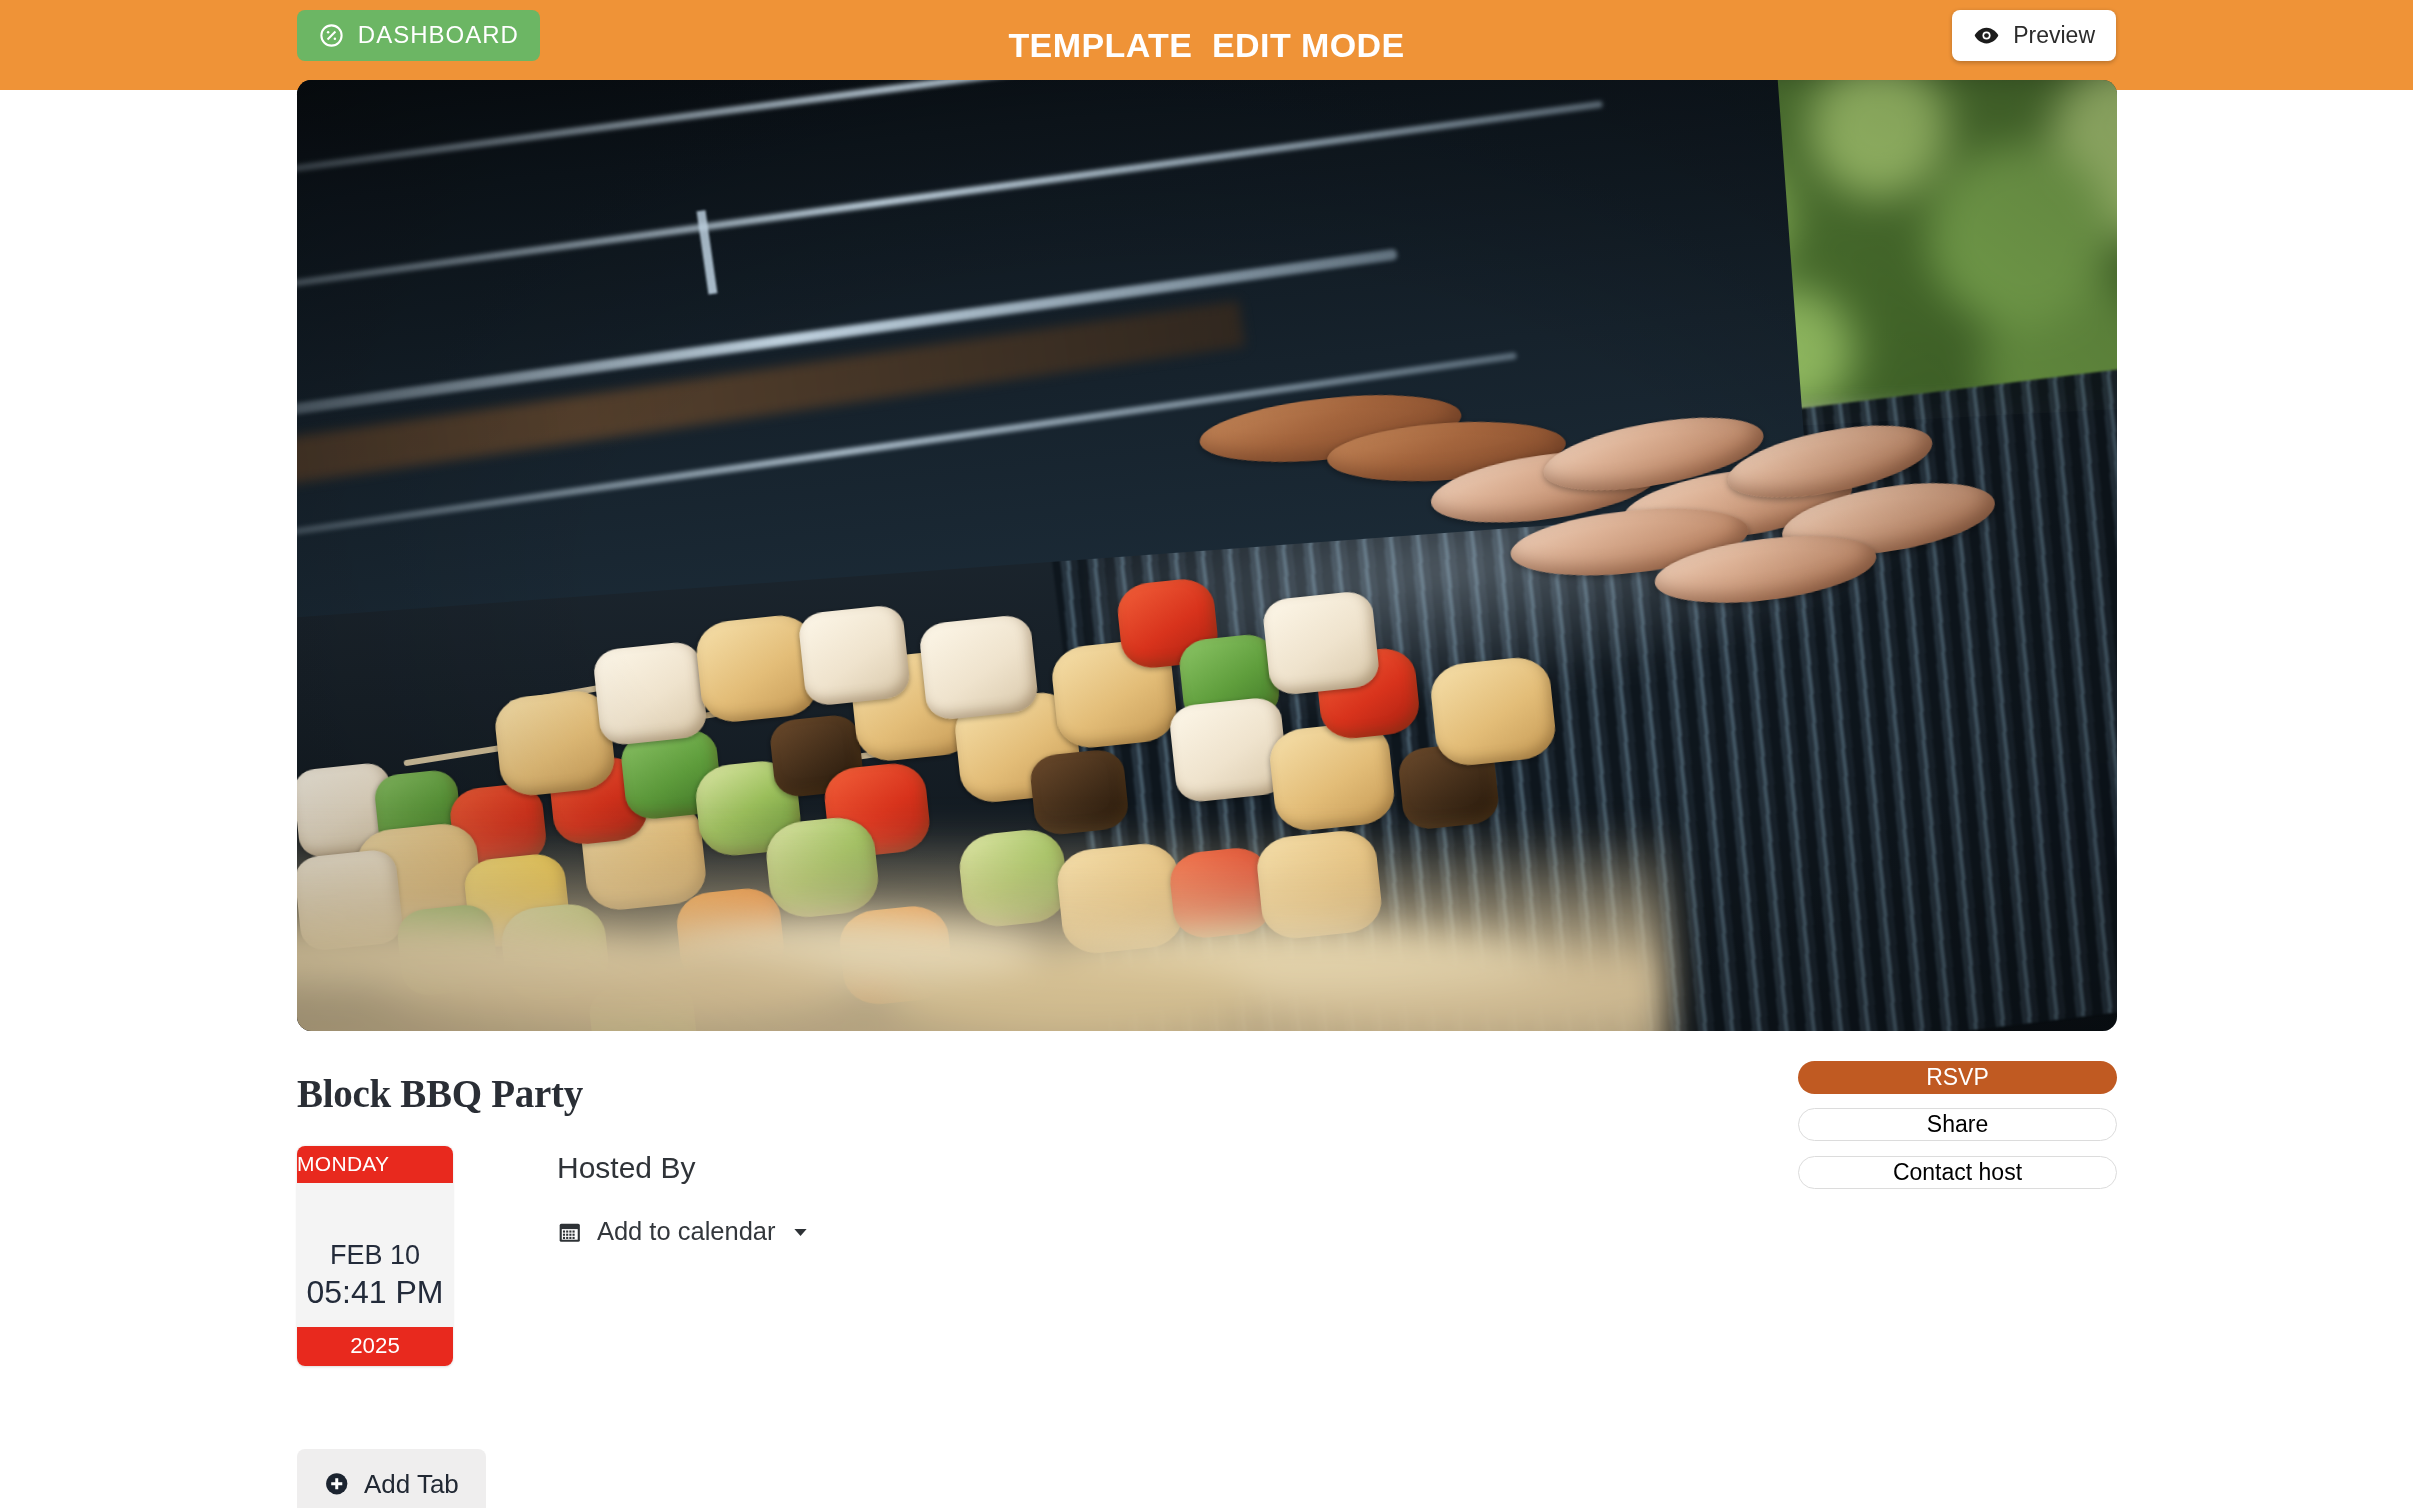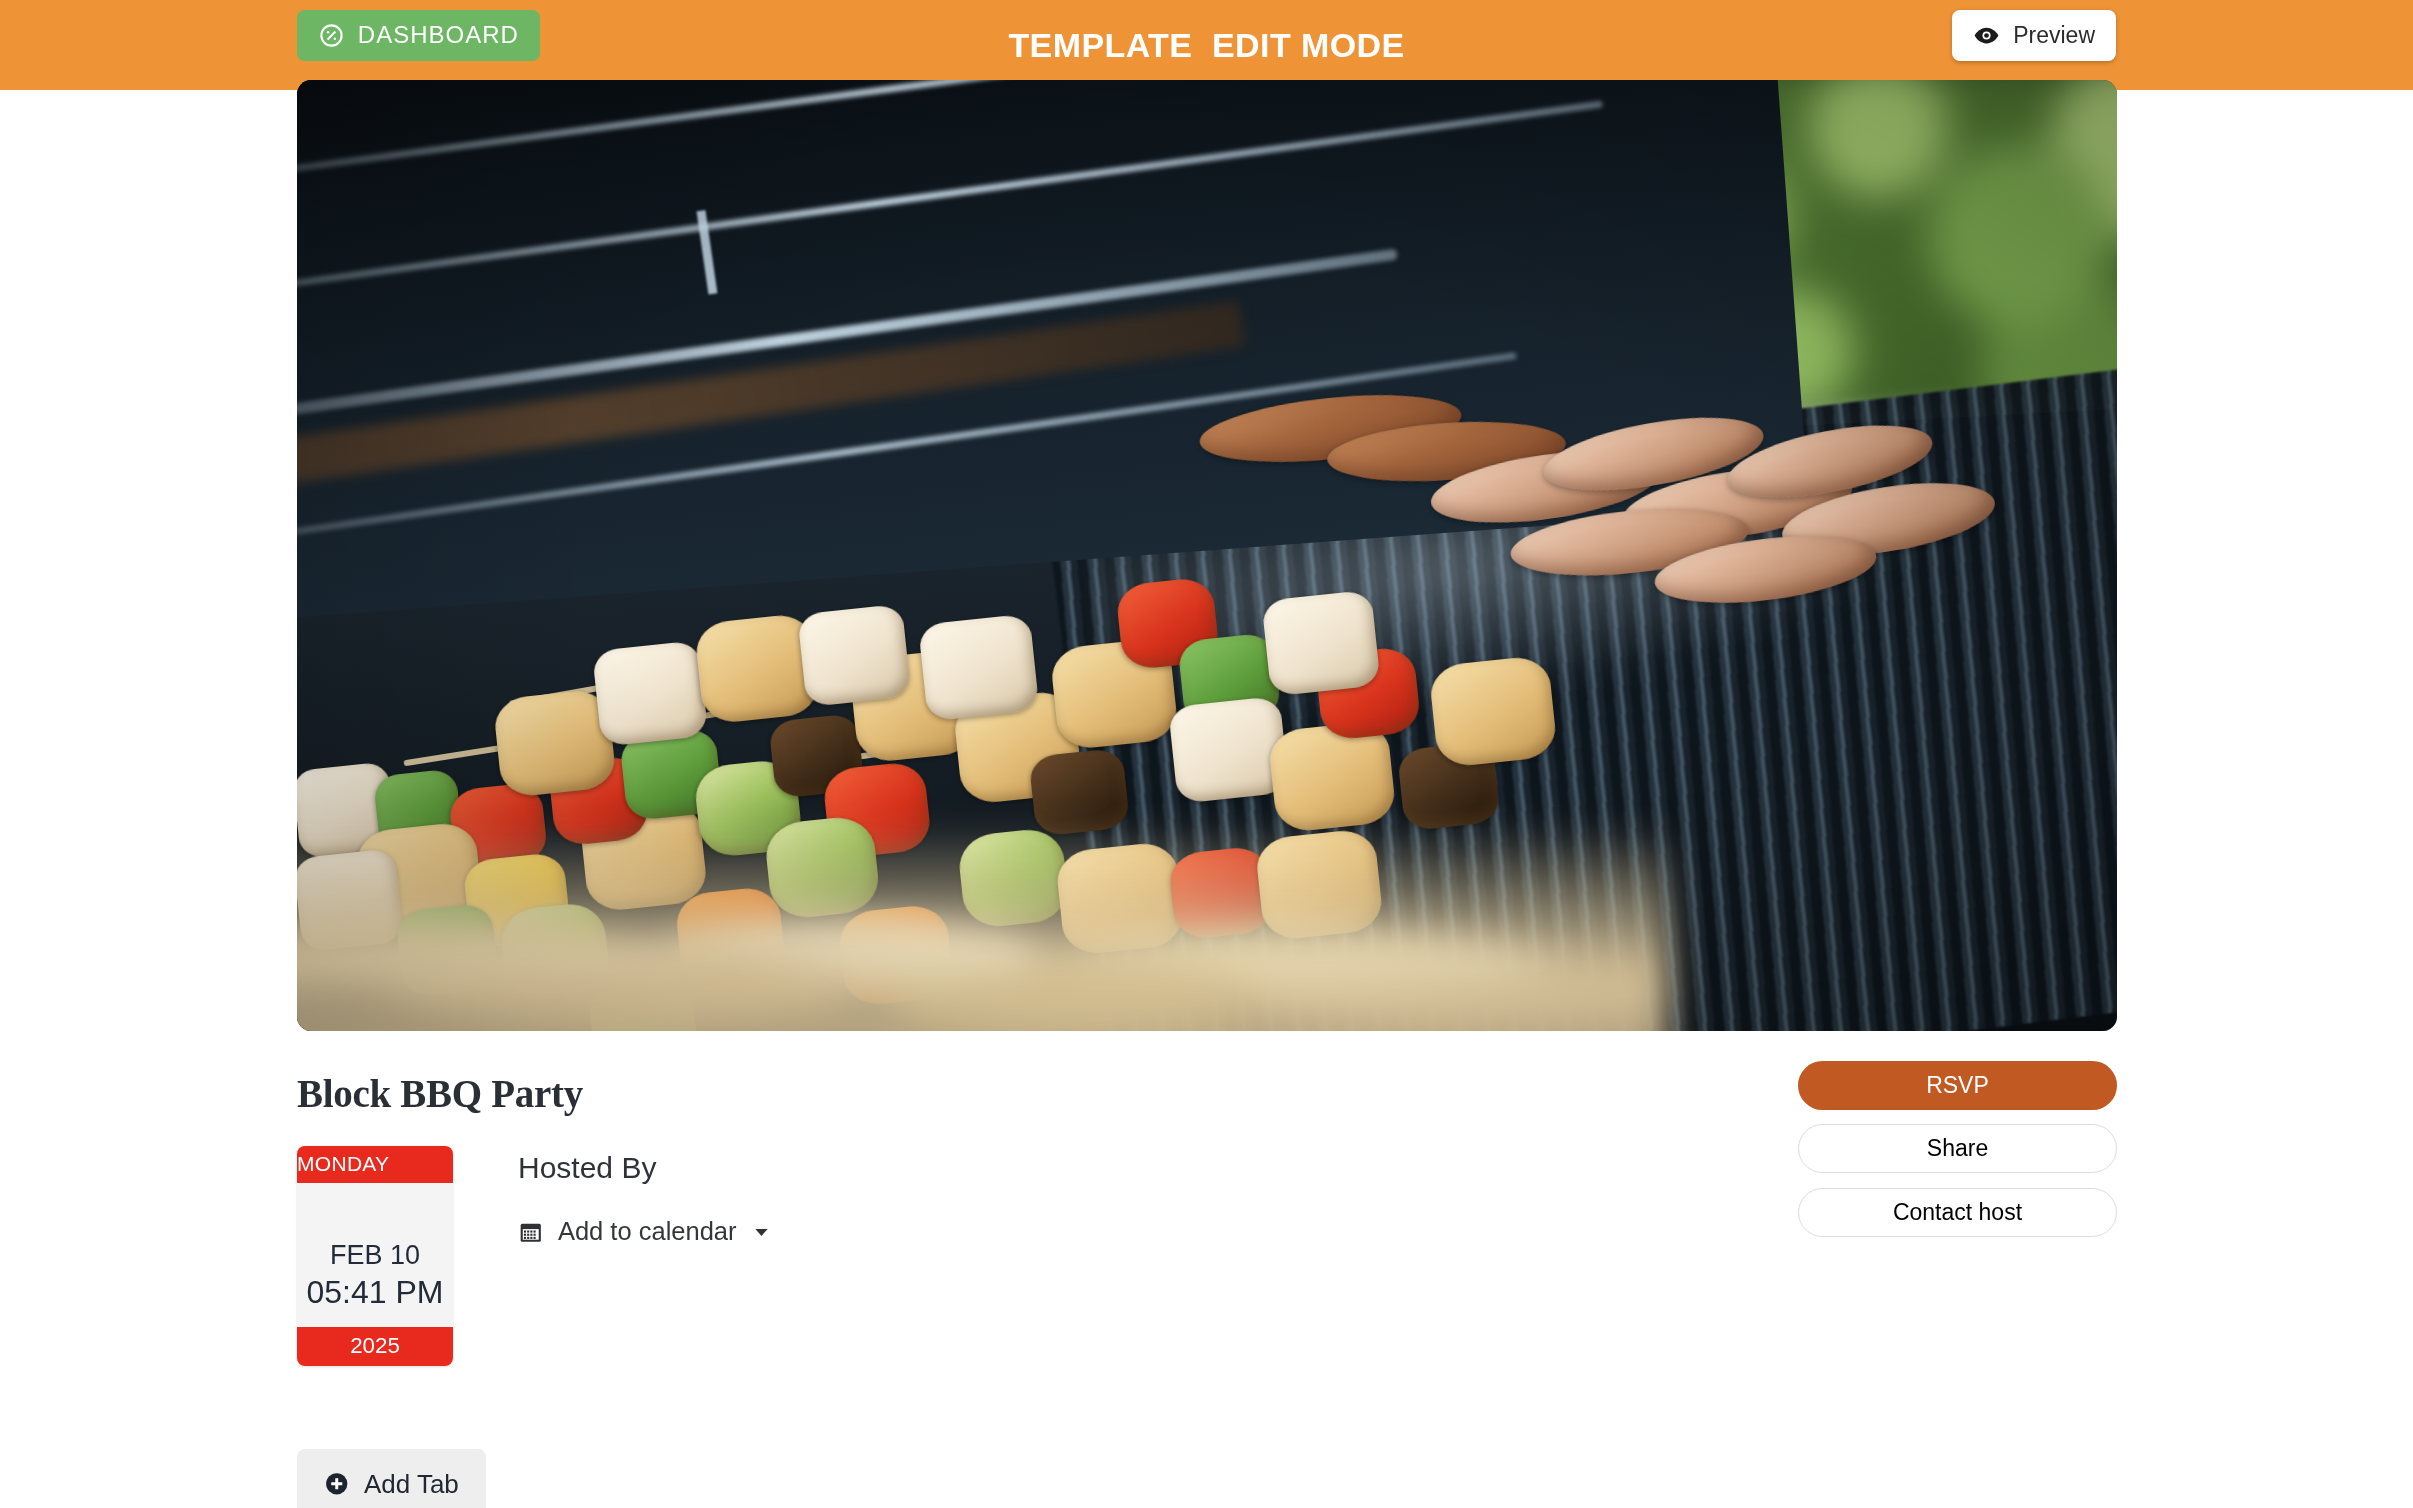--- a/index.html
+++ b/index.html
@@ -324,42 +324,42 @@
   .date-md { font-size: 27px; line-height: 1.25; margin-top: 42px; }
   .date-tm { font-size: 32px; line-height: 1.2; }
   .date-year {
     background: #e8291e;
     color: #fff;
     font-size: 22.3px;
     text-align: center;
     padding: 5.6px 0 7.2px;
   }
 
-  .host-col { margin-left: 65px; padding-top: 4.8px; }
+  .host-col { margin-left: 104px; padding-top: 4.8px; }
   .hosted-by { font-size: 30px; color: #2f3338; }
   .add-cal {
     display: flex;
     align-items: center;
     gap: 14.4px;
     margin-top: 32px;
     cursor: pointer;
   }
   .add-cal .label { font-size: 25.5px; color: #33373c; }
 
   .actions {
     position: absolute;
     right: 0;
     top: 30px;
     width: 319px;
     display: flex;
     flex-direction: column;
     gap: 14.4px;
   }
   .btn-pill {
-    height: 49px;
+    height: 33px;
     border-radius: 25px;
     font-size: 23px;
     display: flex;
     align-items: center;
     justify-content: center;
     cursor: pointer;
     border: none;
     font-family: "Liberation Sans", sans-serif;
   }
   .btn-rsvp { background: #c05a22; color: #fff; }

